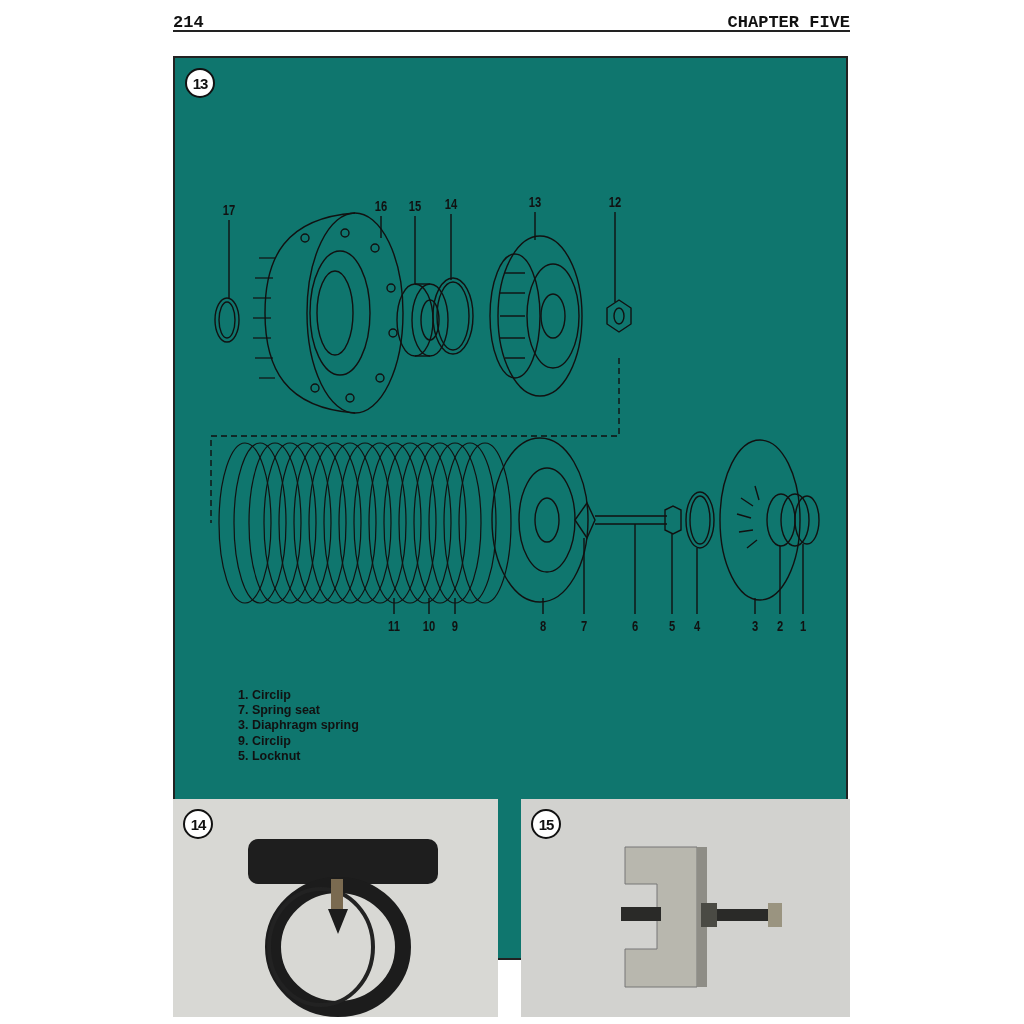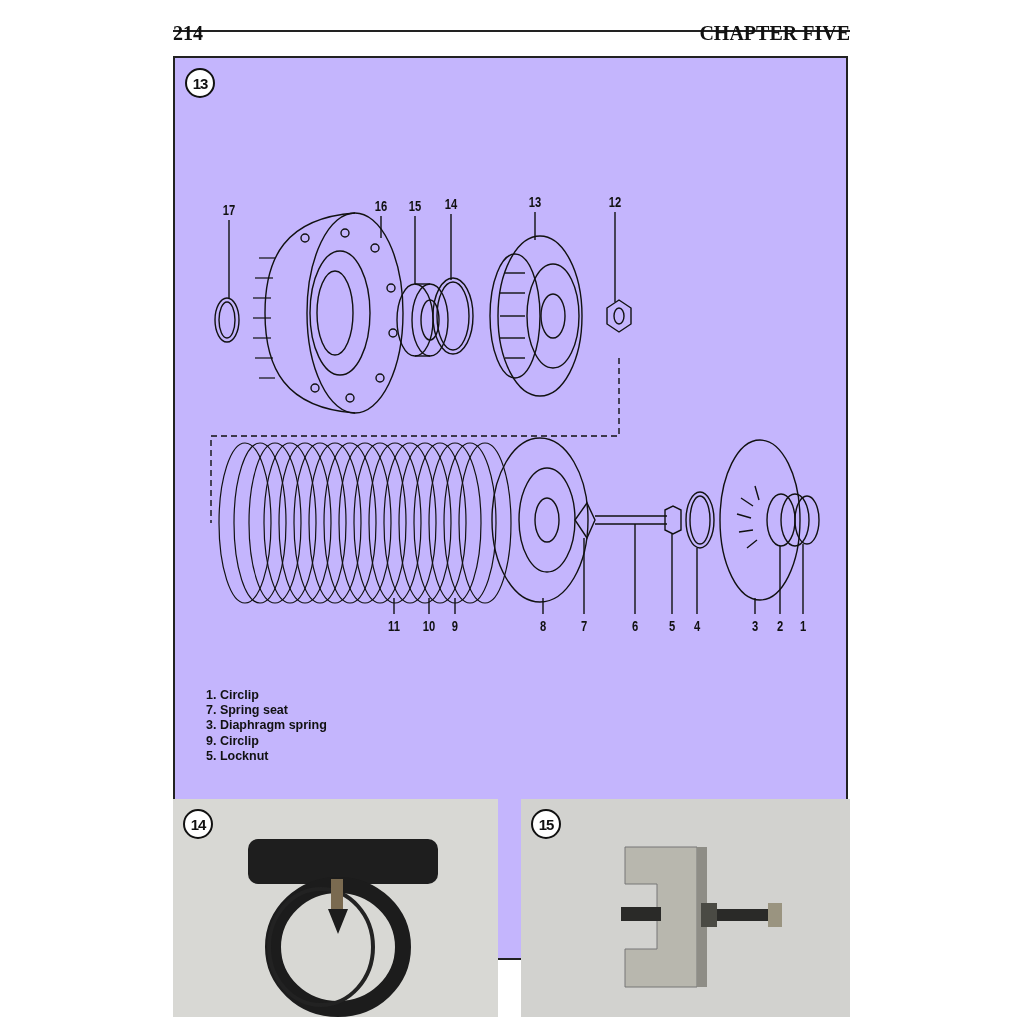--- a/index.html
+++ b/index.html
@@ -1,27 +1,27 @@
 <!DOCTYPE html>
 <html><head>
 <meta charset="utf-8">
 <style>
   html,body{margin:0;padding:0;background:#fff;}
   body{width:1024px;height:1024px;position:relative;overflow:hidden;font-family:"Liberation Sans",sans-serif;color:#111;}
   .page-header{position:absolute;left:173px;top:6px;width:677px;height:24px;border-bottom:2px solid #222;}
-  .page-number,.chapter-title{position:absolute;top:16px;font-family:Liberation Serif, serif;font-weight:bold;font-size:20px;}
+  .page-number,.chapter-title{position:absolute;top:7px;font-family:Liberation Mono, monospace;font-weight:bold;font-size:17px;}
   .page-number{left:0;}
   .chapter-title{right:0;}
-  .figure-box{position:absolute;left:173px;top:56px;width:675px;height:904px;border:2px solid #222;box-sizing:border-box;background:#c4b5fd;}
+  .figure-box{position:absolute;left:173px;top:56px;width:675px;height:904px;border:2px solid #222;box-sizing:border-box;background:#0f766e;}
   .fig-badge{position:absolute;width:30px;height:30px;border:2px solid #111;border-radius:50%;box-sizing:border-box;display:flex;align-items:center;justify-content:center;font-family:"Liberation Sans",sans-serif;font-weight:bold;font-size:15px;letter-spacing:-1px;background:#fff;}
   .fig-title{position:absolute;left:0;right:0;top:30px;text-align:center;font-weight:bold;font-size:15px;letter-spacing:0.5px;}
   .diagram{position:absolute;left:0;top:0;width:675px;height:714px;}
   .callout{position:absolute;font-family:"Liberation Sans",sans-serif;font-size:14px;font-weight:bold;transform:scaleX(0.8);transform-origin:center;width:24px;text-align:center;margin-left:-12px;}
   .legend{position:absolute;top:630px;font-size:12.5px;font-weight:bold;line-height:15.2px;}
-  .legend div{white-space:nowrap;}
+  .legend div{white-space:nowrap;margin-left:32px;}
   .photo{position:absolute;top:799px;height:218px;background:#d8d8d4;overflow:hidden;}
   .photo-14{left:173px;width:325px;}
   .photo-15{left:521px;width:329px;background:#d2d2cf;}
   .photo .fig-badge{left:10px;top:10px;background:#fff;}
 </style>
 </head>
 <body>
 
 <div class="page-header">
   <span class="page-number">214</span>

